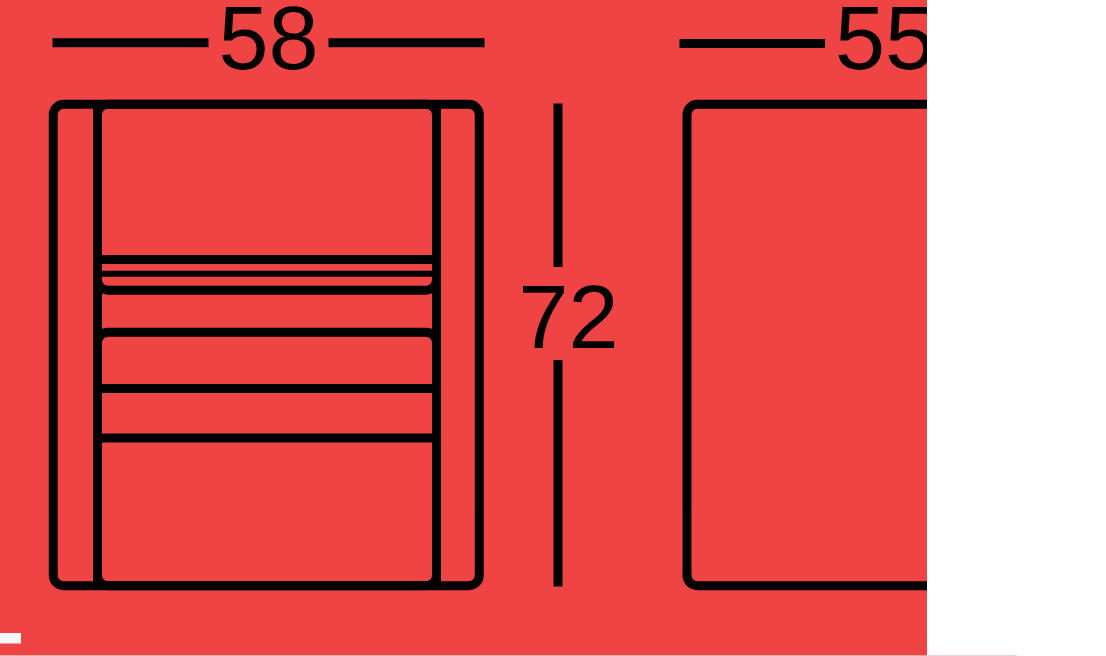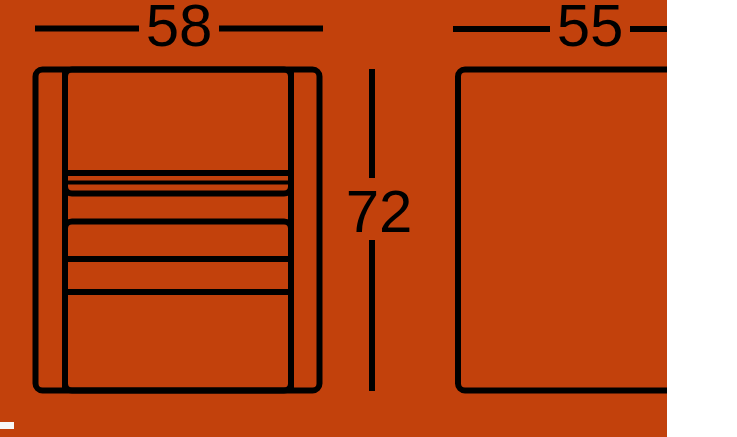--- a/index.html
+++ b/index.html
@@ -3,23 +3,23 @@
 <meta charset="utf-8">
 <style>
   html, body {
     margin: 0;
     padding: 0;
     background: #ffffff;
     font-family: "Liberation Sans", sans-serif;
   }
   .canvas {
     position: relative;
-    width: 667px;
+    width: 618px;
     height: 437px;
-    background: #c2410c;
+    background: #ef4444;
     overflow: hidden;
   }
   svg { display: block; }
   text.dim-label {
     font-family: "Liberation Sans", "DejaVu Sans", sans-serif;
     font-size: 60px;
     font-weight: 400;
   }
 </style>
 </head>

